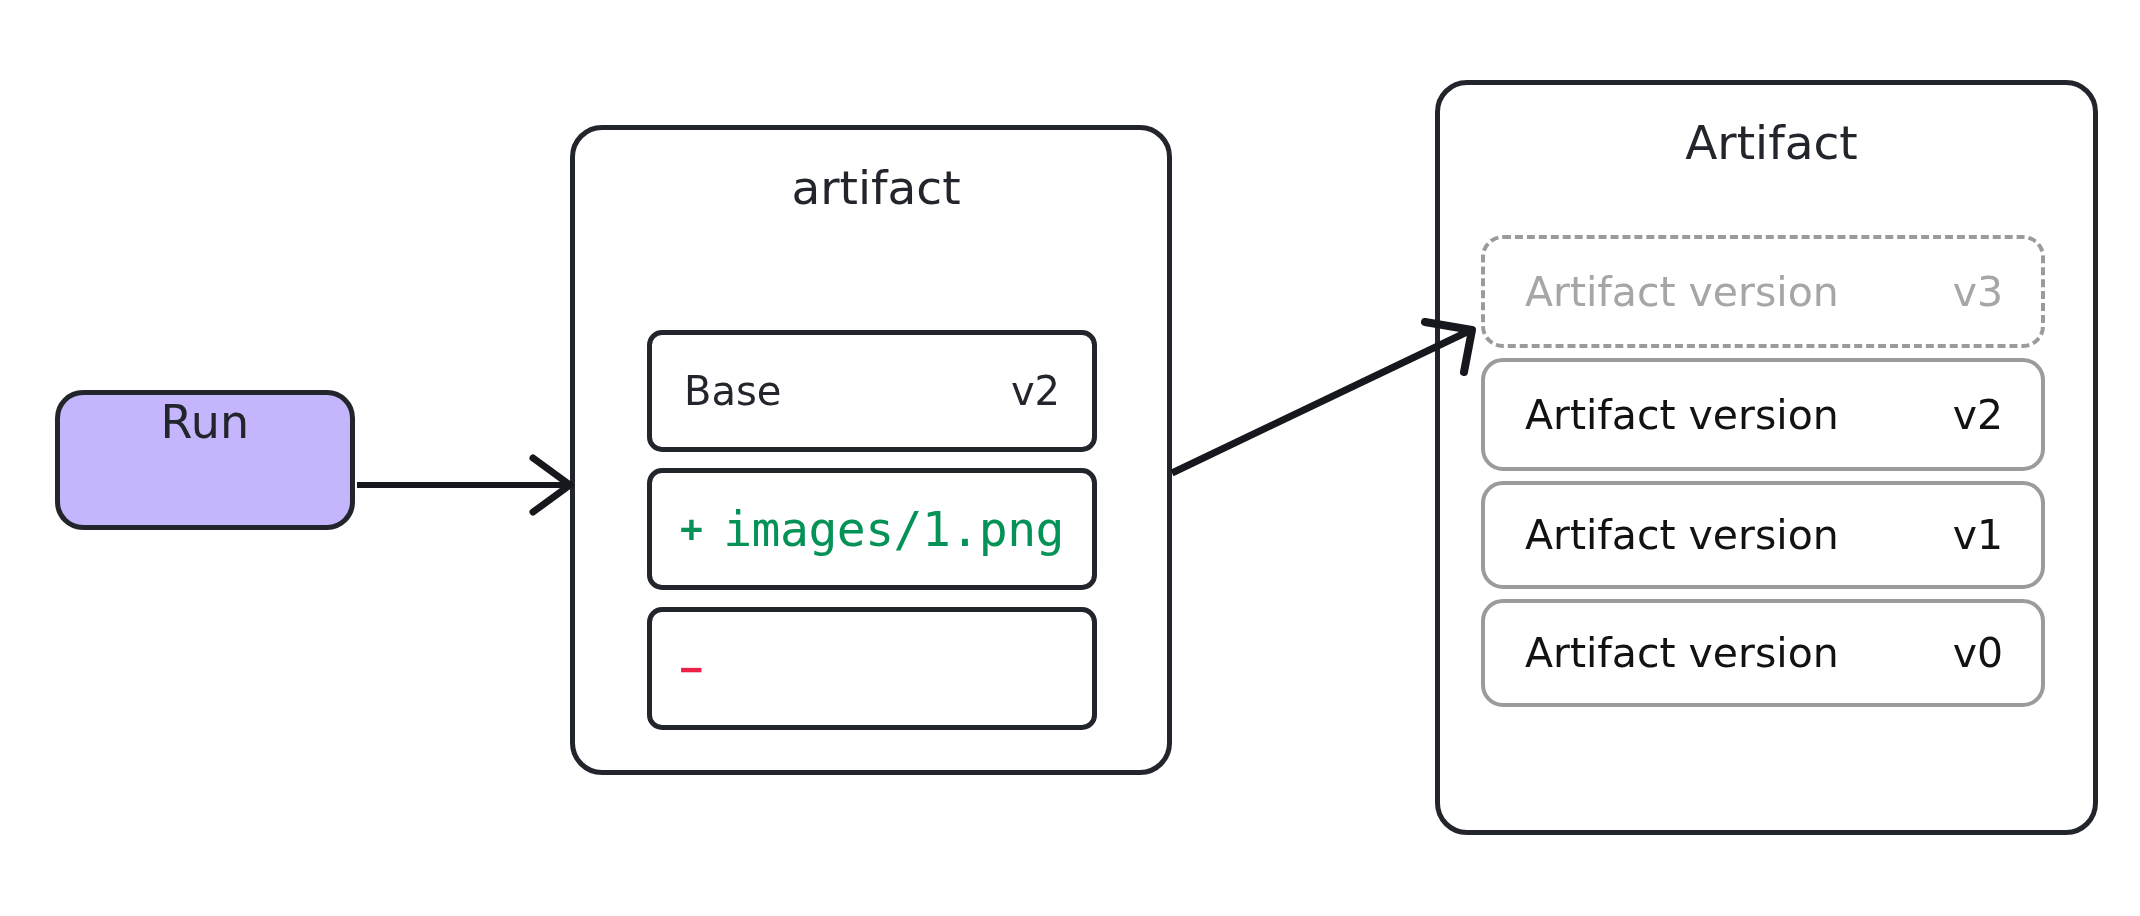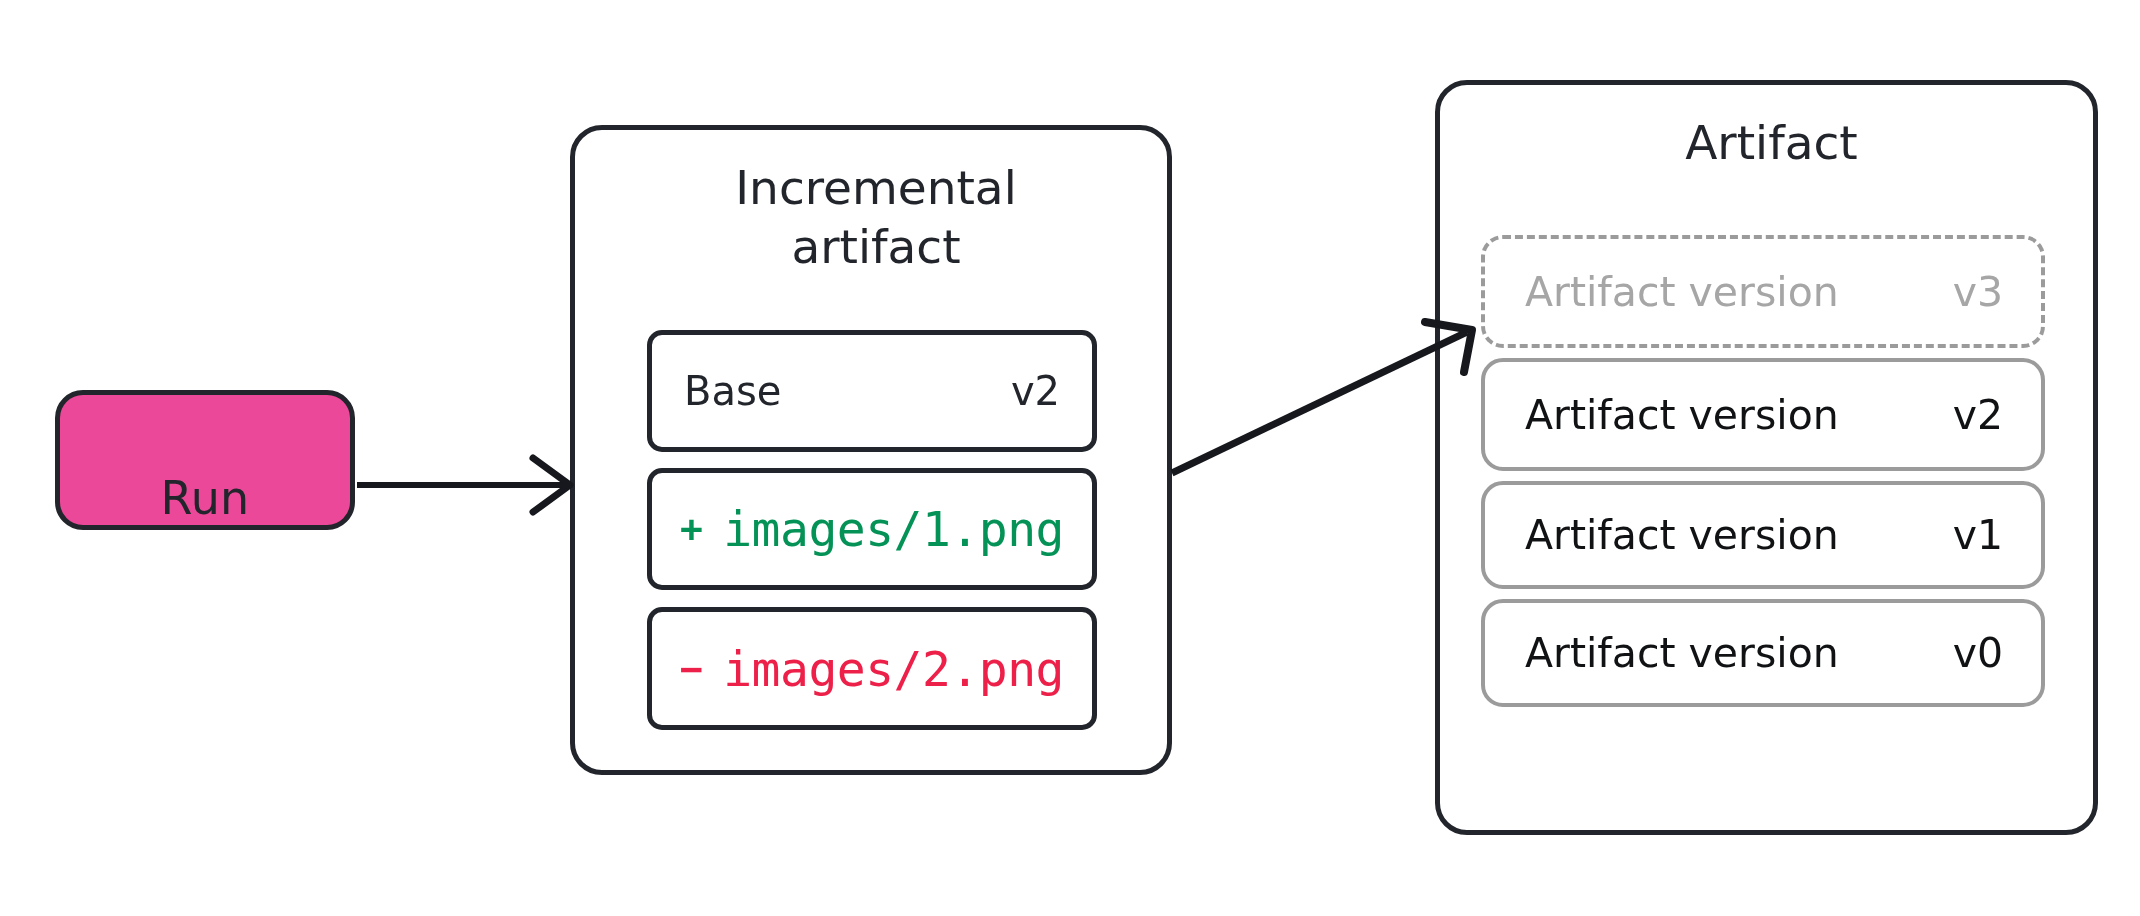--- a/index.html
+++ b/index.html
@@ -18,23 +18,23 @@
     overflow: hidden;
   }
   .abs { position: absolute; box-sizing: border-box; }
 
   
   #run-node {
     left: 55px; top: 390px;
     width: 300px; height: 140px;
     border: 5px solid #22252b;
     border-radius: 28px;
-    background: #ec4899;
+    background: #c4b5fd;
     display: flex;
-    align-items: flex-end;
+    align-items: flex-start;
     justify-content: center;
   }
   #run-node .node-label {
     font-size: 46px;
     color: #22252b;
     letter-spacing: 0.2px;
   }
 
   
   #incremental-panel {
@@ -146,37 +146,35 @@
 <body>
 
 <div id="stage">
 
   <div class="abs" id="run-node">
     <span class="node-label">Run</span>
   </div>
 
   <div class="abs" id="incremental-panel">
     <div class="abs" id="incremental-title">
-      <div>Incremental</div>
       <div>artifact</div>
     </div>
 
     <div class="abs chip chip-dark" id="chip-base">
       <span class="chip-label">Base</span>
       <span class="chip-version">v2</span>
     </div>
 
     <div class="abs chip chip-dark chip-diff diff-add" id="chip-add">
       <span class="diff-sign">+</span>
       <span class="diff-path">images/1.png</span>
     </div>
 
     <div class="abs chip chip-dark chip-diff diff-remove" id="chip-remove">
       <span class="diff-sign">−</span>
-      <span class="diff-path">images/2.png</span>
     </div>
   </div>
 
   <div class="abs" id="artifact-panel">
     <div class="abs" id="artifact-title">Artifact</div>
 
     <div class="abs vchip vchip-dashed" id="vchip-v3">
       <span class="vchip-label">Artifact version</span>
       <span class="vchip-version">v3</span>
     </div>

